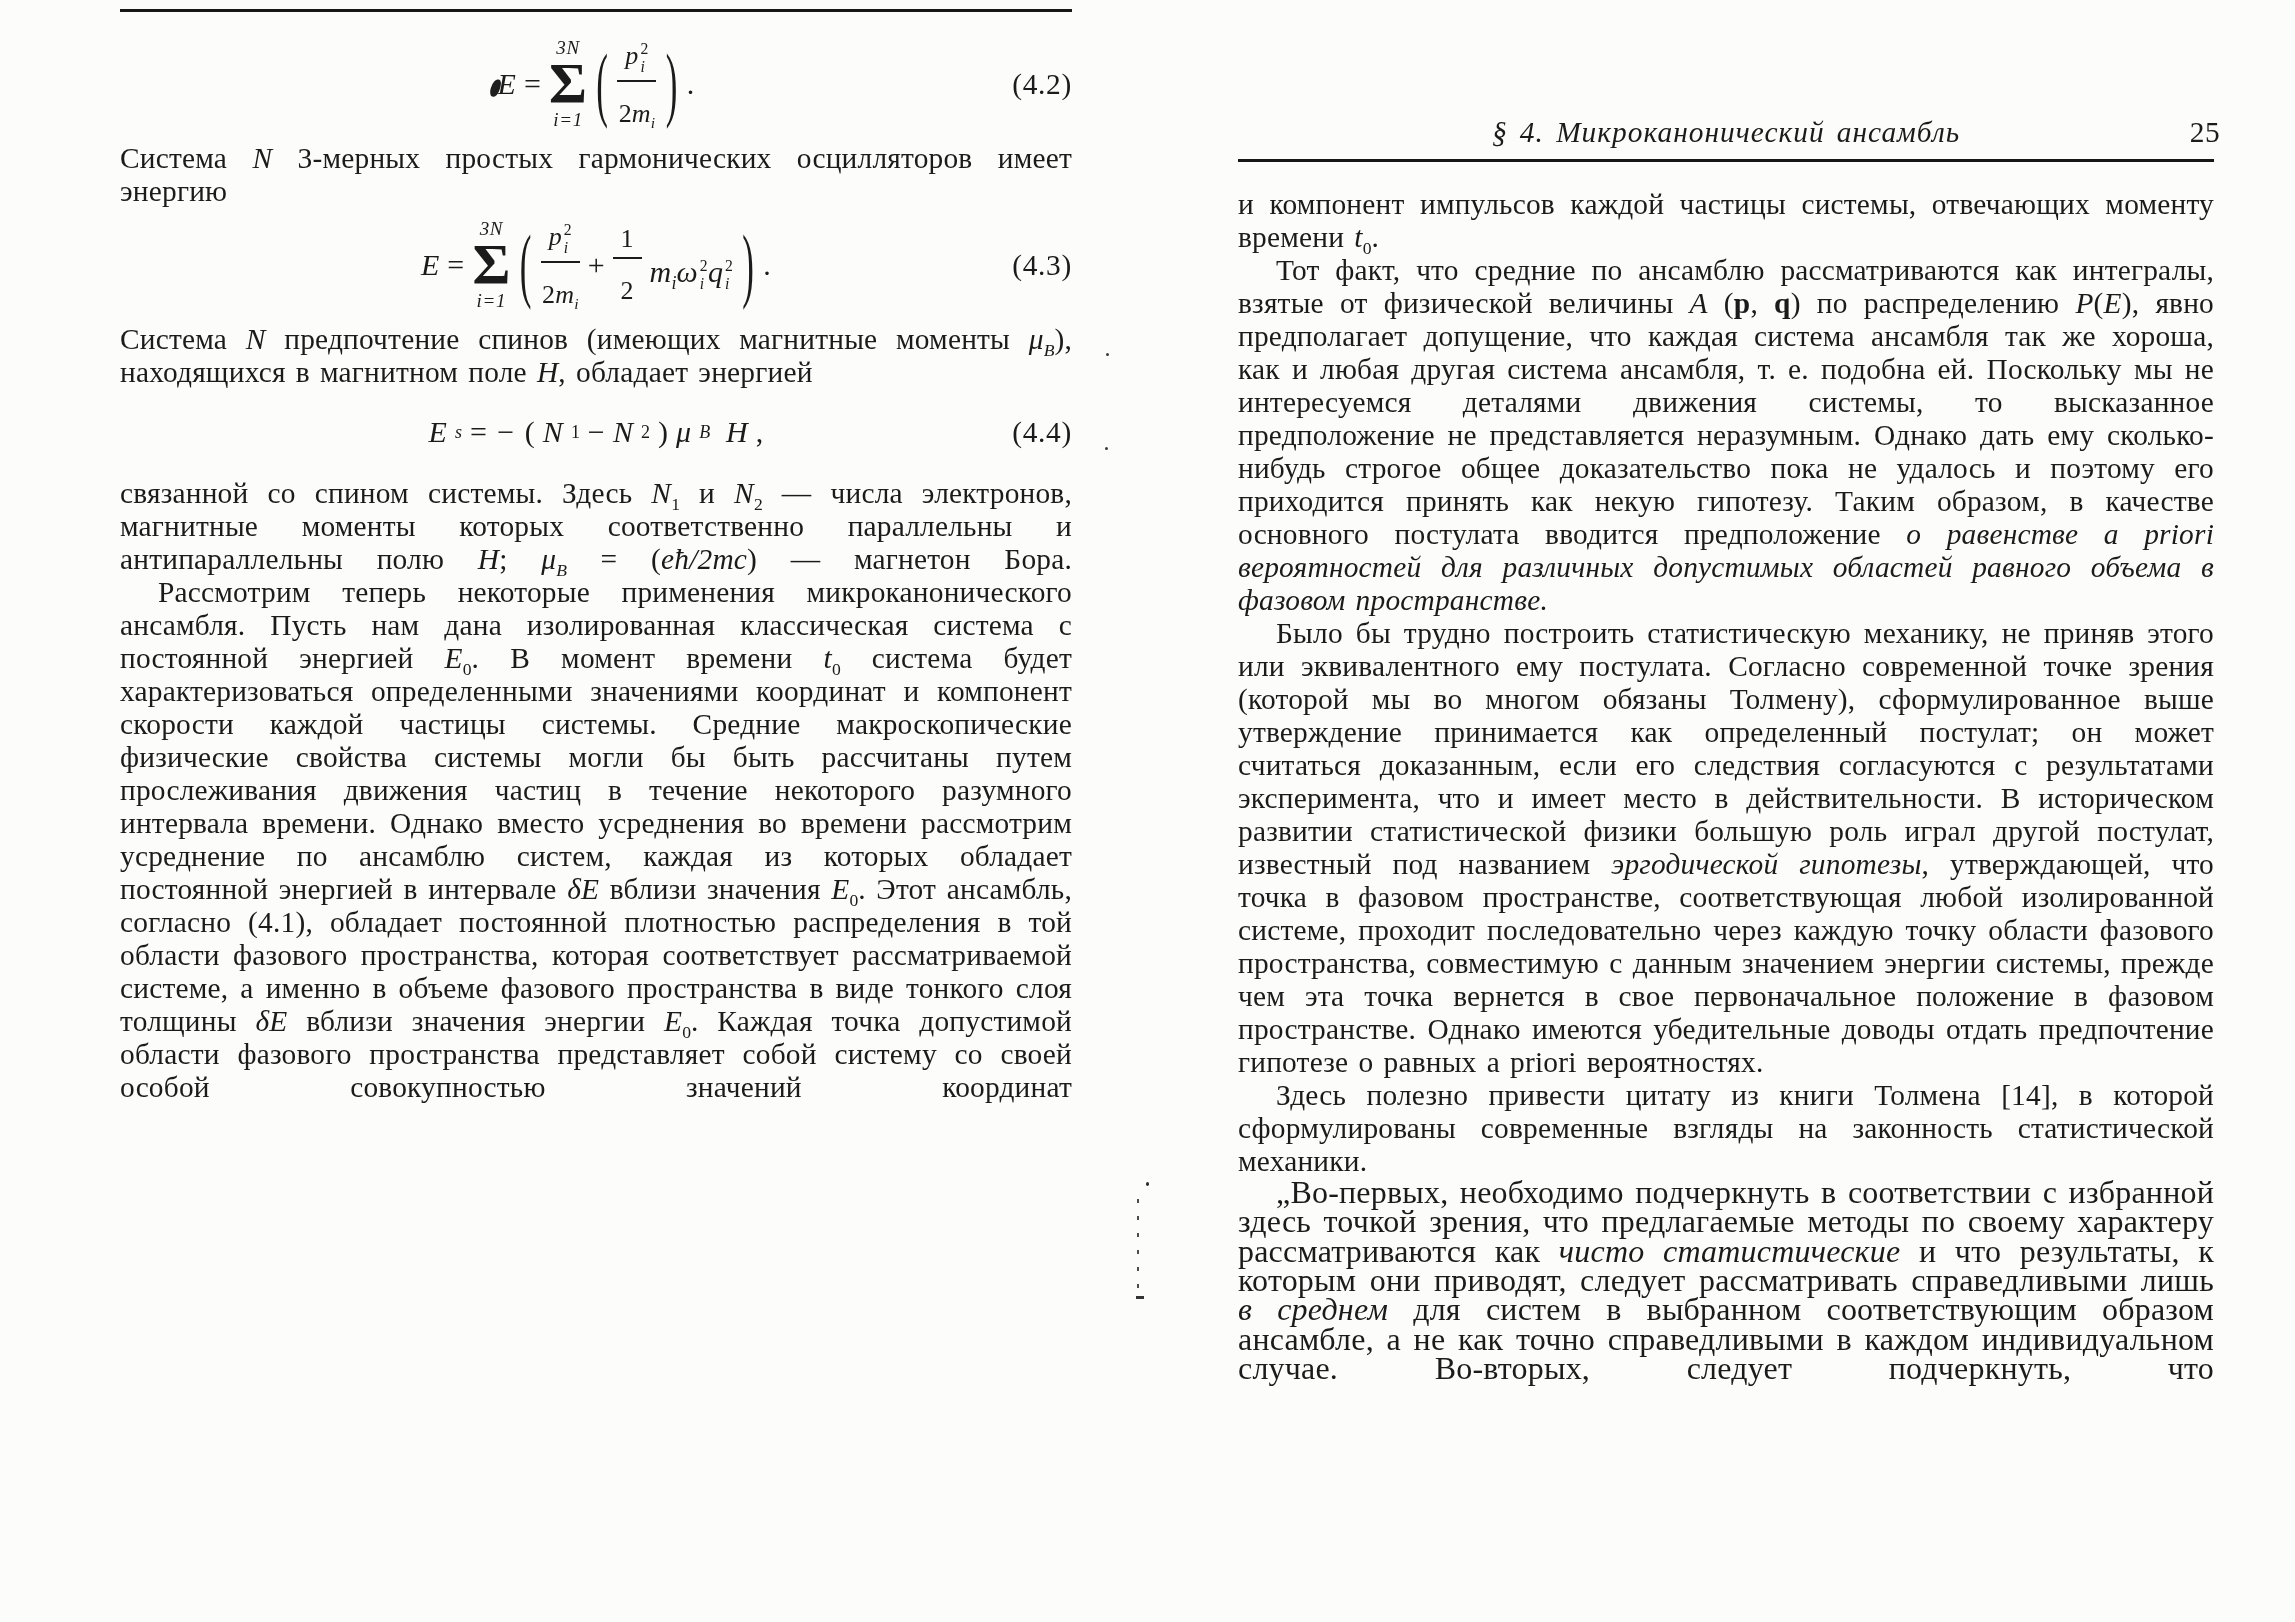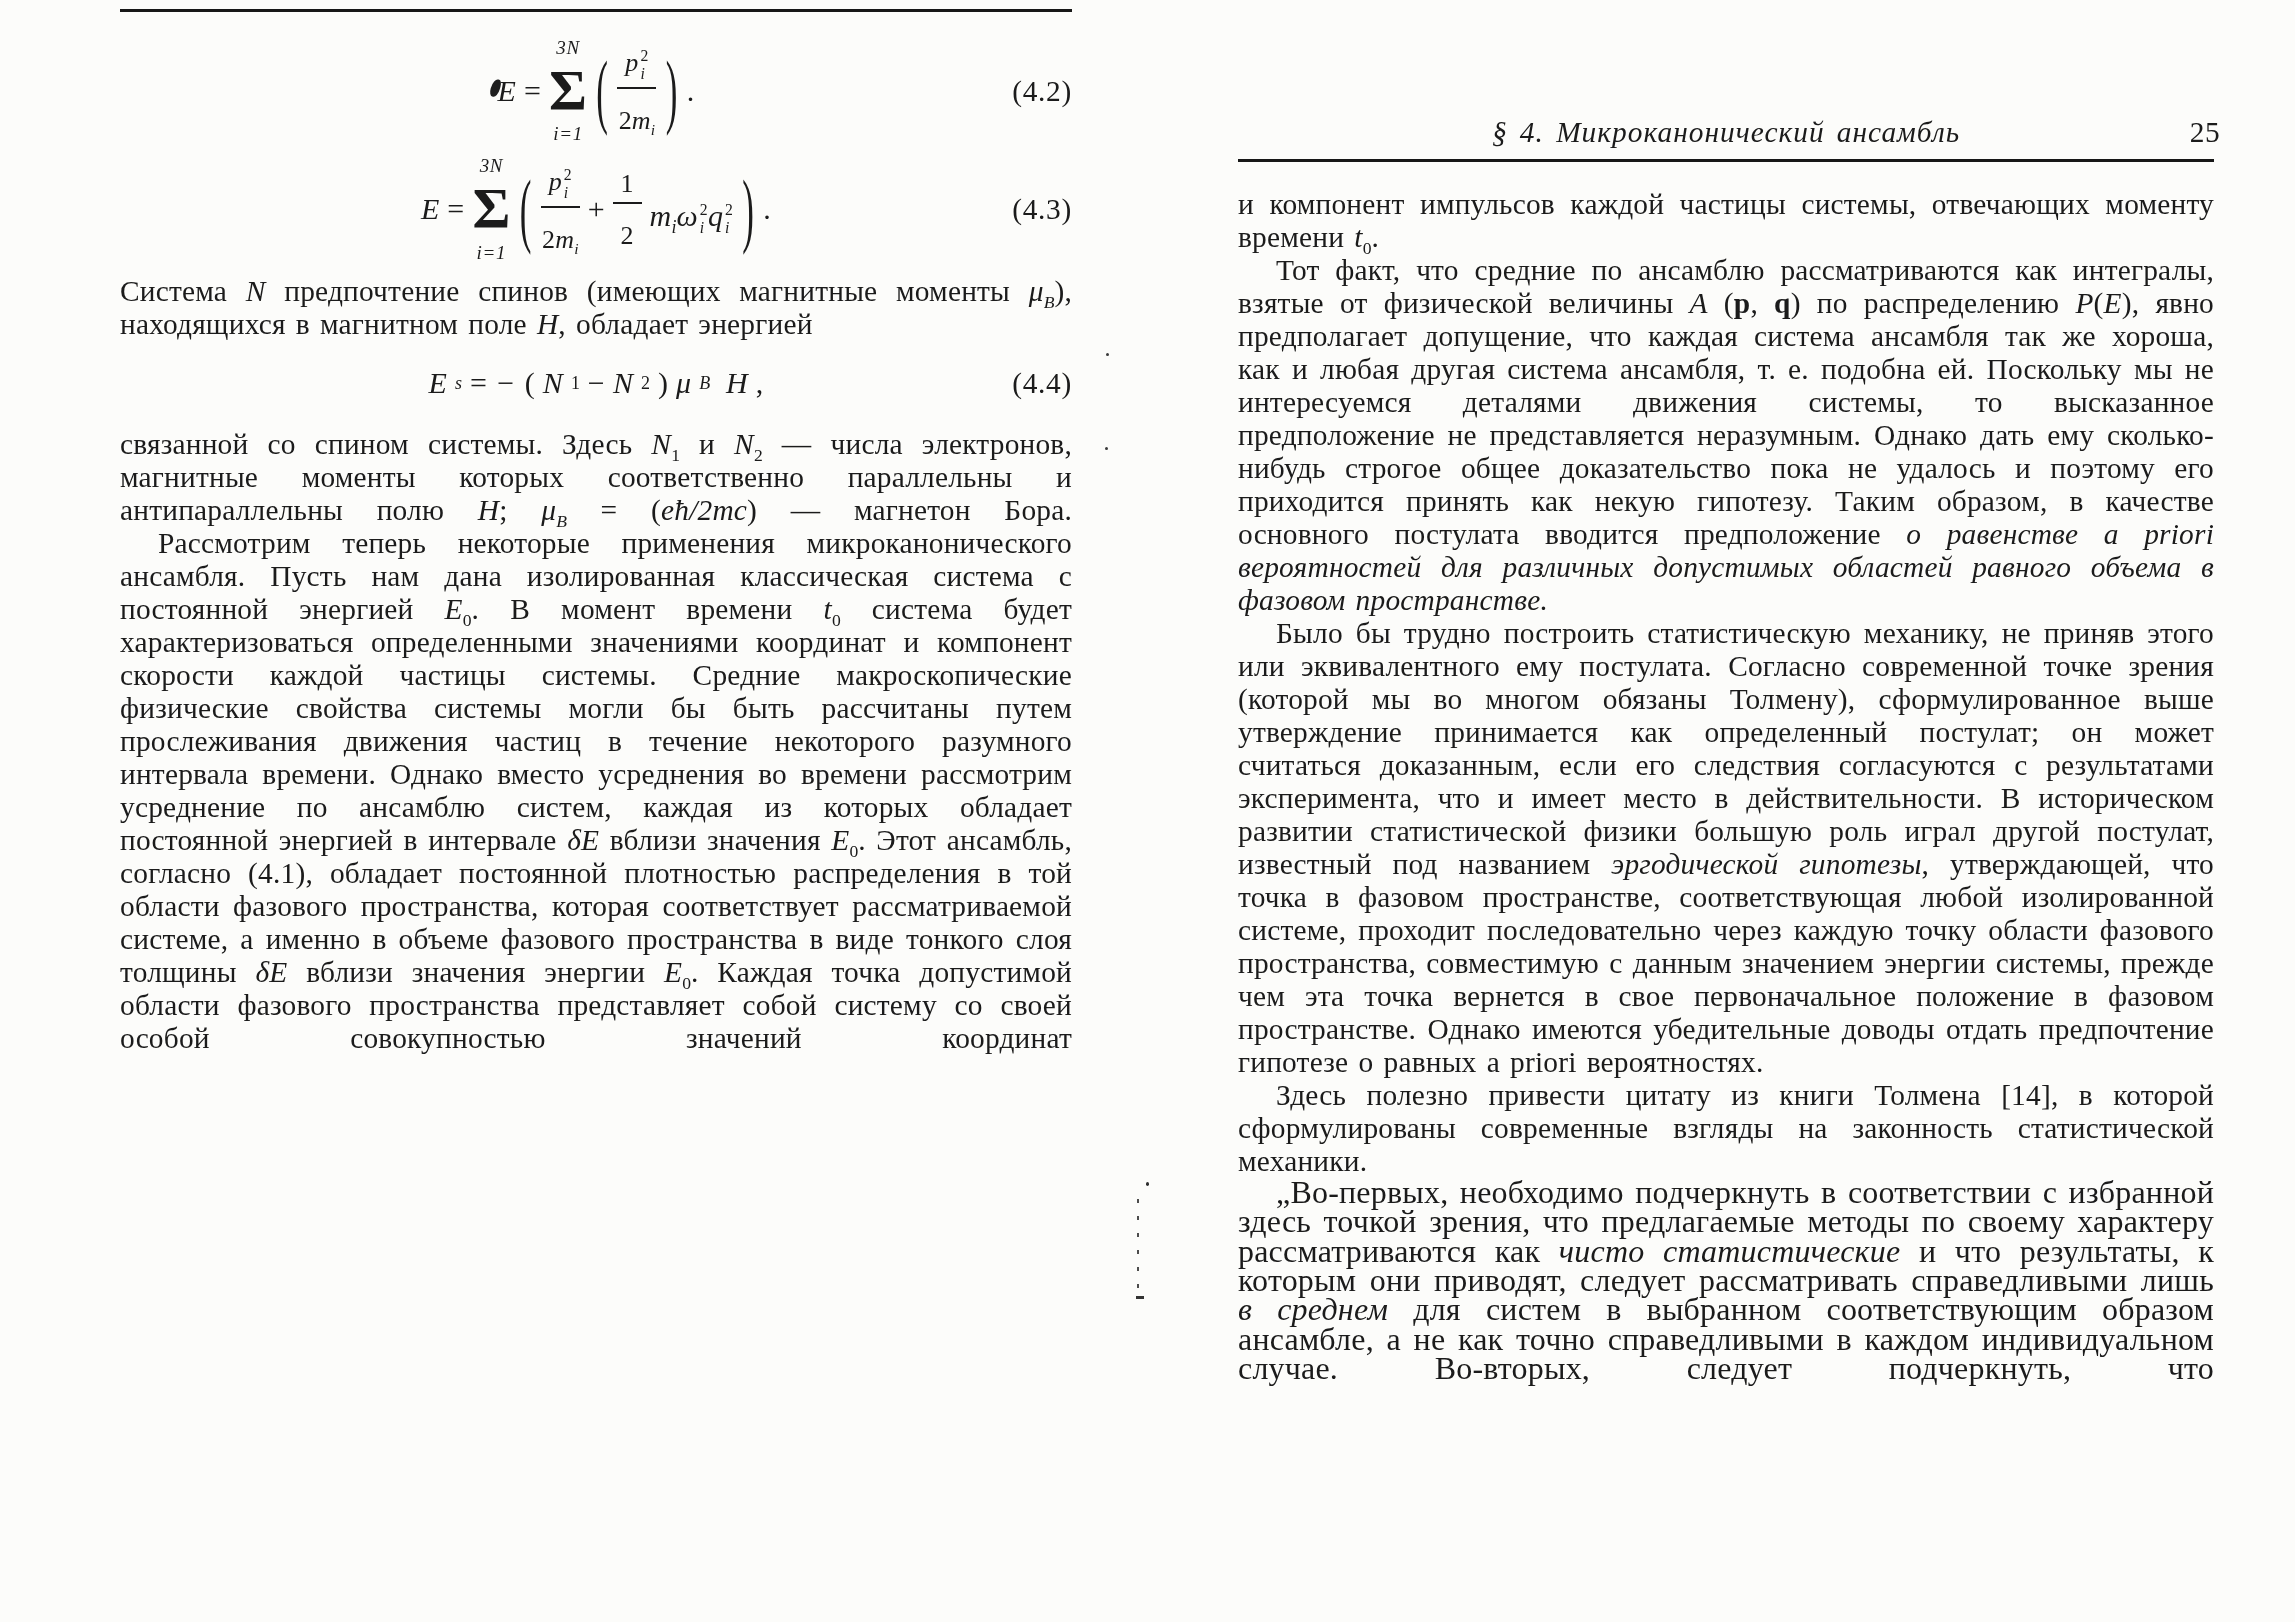--- a/index.html
+++ b/index.html
@@ -26,21 +26,21 @@
   .it { font-style:italic; }
   .bd { font-weight:bold; }
   sub, sup { font-size:60%; line-height:0; letter-spacing:0; }
 
   .quote { margin-top:29px; font-size:32px; line-height:29.4px; }
 
   
   .equation { position:relative; display:flex; justify-content:center; align-items:center; margin:10.5px 0 13px; }
   .eq-body { display:inline-flex; align-items:center; gap:7.9px; font-size:30px; line-height:1; white-space:nowrap; text-align:left; }
   .mvar { font-style:italic; }
-  .sum { display:inline-flex; flex-direction:column; align-items:center; gap:10px; }
+  .sum { display:inline-flex; flex-direction:column; align-items:center; gap:3px; }
   .sum .lim { font-size:19px; line-height:1; font-style:italic; letter-spacing:0.7px; }
   .sum .sigma { font-size:58px; line-height:0.82; font-weight:700; }
   .frac { display:inline-flex; flex-direction:column; align-items:center; font-size:26px; }
   .frac .num { display:block; border-bottom:2px solid currentColor; padding:1.3px 7.9px 5.2px; }
   .frac .den { display:block; padding-top:19px; }
   .ss { display:inline-flex; flex-direction:column; align-items:flex-start; font-size:15.7px; line-height:1; margin-left:2px; vertical-align:middle; gap:2.6px; }
   .paren { display:inline-block; transform:scaleY(2.35); font-size:35px; font-weight:300; line-height:1; margin:0 1.3px; }
   .eq-num { position:absolute; right:0; top:50%; transform:translateY(-50%); font-size:29.4px; letter-spacing:0.7px; }
   .eq-inline { min-height:46px; margin:19.6px 0 22px; }
   .term { display:inline-block;margin-top:19px; }
@@ -79,20 +79,21 @@
                   <span class="mvar">i</span>
                 </span></span>
             <span class="den"><span>2</span><span class="mvar">m</span><sub class="mvar">i</sub></span>
           </span>
           <span class="paren">)</span>
           <span>.</span>
         </span>
         <span class="eq-num">(4.2)</span>
       </div>
 
+      <p><span>Система </span><span class="it">N</span><span> 3-мерных простых гармонических осцилляторов имеет энергию</span></p>
 
       <div class="equation">
         <span class="eq-body">
           <span class="mvar">E</span>
           <span>=</span>
           <span class="sum">
             <span class="lim">3N</span>
             <span class="sigma">Σ</span>
             <span class="lim">i=1</span>
           </span>

